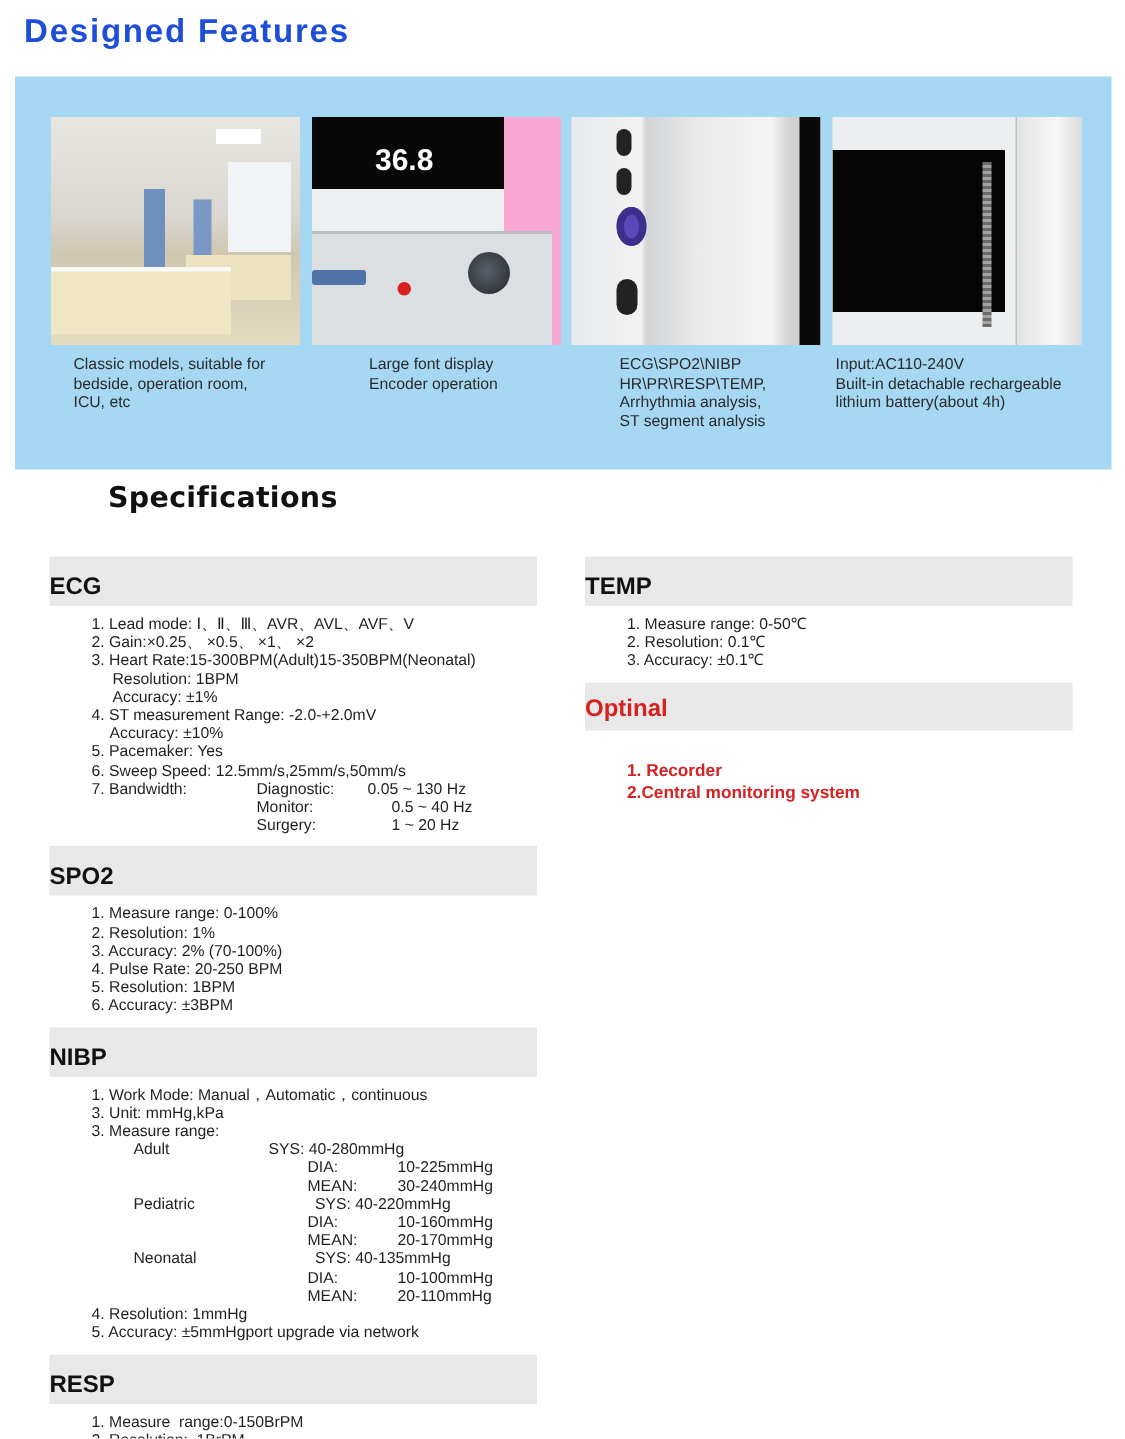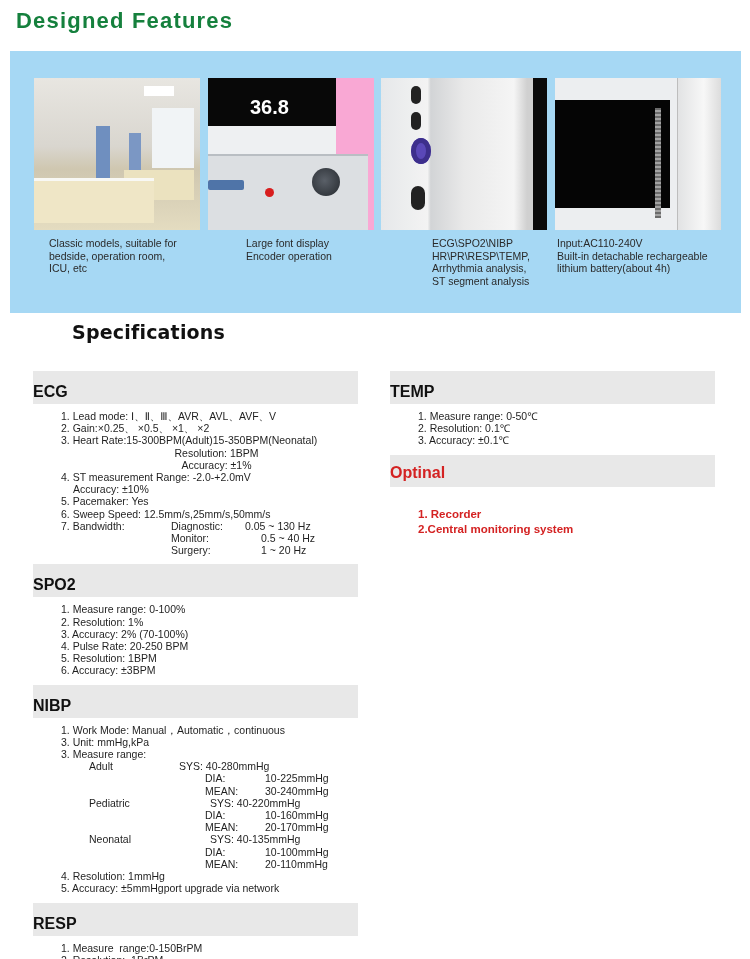--- a/index.html
+++ b/index.html
@@ -1,20 +1,20 @@
 <!DOCTYPE html>
 <html><head>
 <meta charset="utf-8">
 <style>
   * { margin:0; padding:0; box-sizing:border-box; }
   html, body { width:750px; height:959px; background:#ffffff; overflow:hidden; }
   body { position:relative; font-family:"Liberation Sans", sans-serif; color:#1a1a1a; }
 
   .h-title { position:absolute; left:16px; top:8px; font-family:"Liberation Sans", sans-serif;
-    font-weight:700; font-size:22px; letter-spacing:1.2px; color:#15803d;text-align:right; }
+    font-weight:700; font-size:22px; letter-spacing:1.2px; color:#1d4ed8;text-align:right; }
   .banner { position:absolute; left:10px; top:51px; width:731px; height:262px; background:#a6d8f4; }
   .photo { position:absolute; top:27px; width:166px; height:152px; overflow:hidden; }
   .cap { position:absolute; top:186px; font-size:10.5px; line-height:12.5px; color:#2a2a2a; }
 
   
   .p1 { left:24px; background:linear-gradient(180deg,#e8e6e1 0%,#d9d6cf 45%,#cfc7b0 60%,#e4dcc0 100%); }
   .p1 .win { position:absolute; right:6px; top:30px; width:42px; height:60px; background:#f1f4f6; }
   .p1 .cur1 { position:absolute; left:62px; top:48px; width:14px; height:58px; background:#6f8fbf; }
   .p1 .cur2 { position:absolute; left:95px; top:55px; width:12px; height:45px; background:#7b97c4; }
   .p1 .bed1 { position:absolute; left:0; top:100px; width:120px; height:45px; background:#efe6c6; border-top:3px solid #f8f8f4; }
@@ -46,21 +46,21 @@
   .s-title { position:absolute; left:36px; top:321px; font-family:"DejaVu Sans", sans-serif; font-weight:700; font-size:19px; color:#111; letter-spacing:0.2px;margin-left:36px; }
 
   .col { position:absolute; top:371px; width:325px; }
   .col.left { left:33px; }
   .col.right { left:390px; }
   .sec-head { height:33px; background:#e8e8e8; font-weight:700; font-size:16px; padding:12px 0 0 0; color:#111; }
   .sec-head.red { color:#d42222; height:32px; padding-top:9px; }
   .items { font-size:10.5px; line-height:12.2px; padding:6px 0 8px 0; color:#1f1f1f; }
   .items .row { white-space:pre; }
   .items .i1 { padding-left:28px; }
-  .items .i2 { padding-left:42px;text-align:center; }
+  .items .i2 { padding-left:42px; }
   .items.red { color:#d42222; font-weight:700; font-size:11.5px; line-height:15px; padding-top:20px; }
   .items.red .i1 { padding-left:28px; }
   .bw { display:flex; padding-left:28px; }
   .bw .lbl { width:110px; }
   .bw .k { width:74px; }
   .nb { display:flex; }
   .nb .c1 { width:120px; padding-left:56px; }
 </style>
 </head>
 <body>
@@ -97,21 +97,21 @@
       <div>Encoder operation</div>
   </div>
 
   <div class="photo p3">
     <div class="port" style="top:8px"></div>
       <div class="port" style="top:34px"></div>
     <div class="purple"></div>
       <div class="port" style="top:108px;height:24px;width:14px;border-radius:7px"></div>
     <div class="blk"></div>
   </div>
-  <div class="cap" style="left:422px">
+  <div class="cap" style="left:403px">
     <div>ECG\SPO2\NIBP</div>
       <div>HR\PR\RESP\TEMP,</div>
       <div>Arrhythmia analysis,</div>
       <div>ST segment analysis</div>
   </div>
 
   <div class="photo p4">
     <div class="bat"></div>
       <div class="rail"></div>
       <div class="door"></div>

